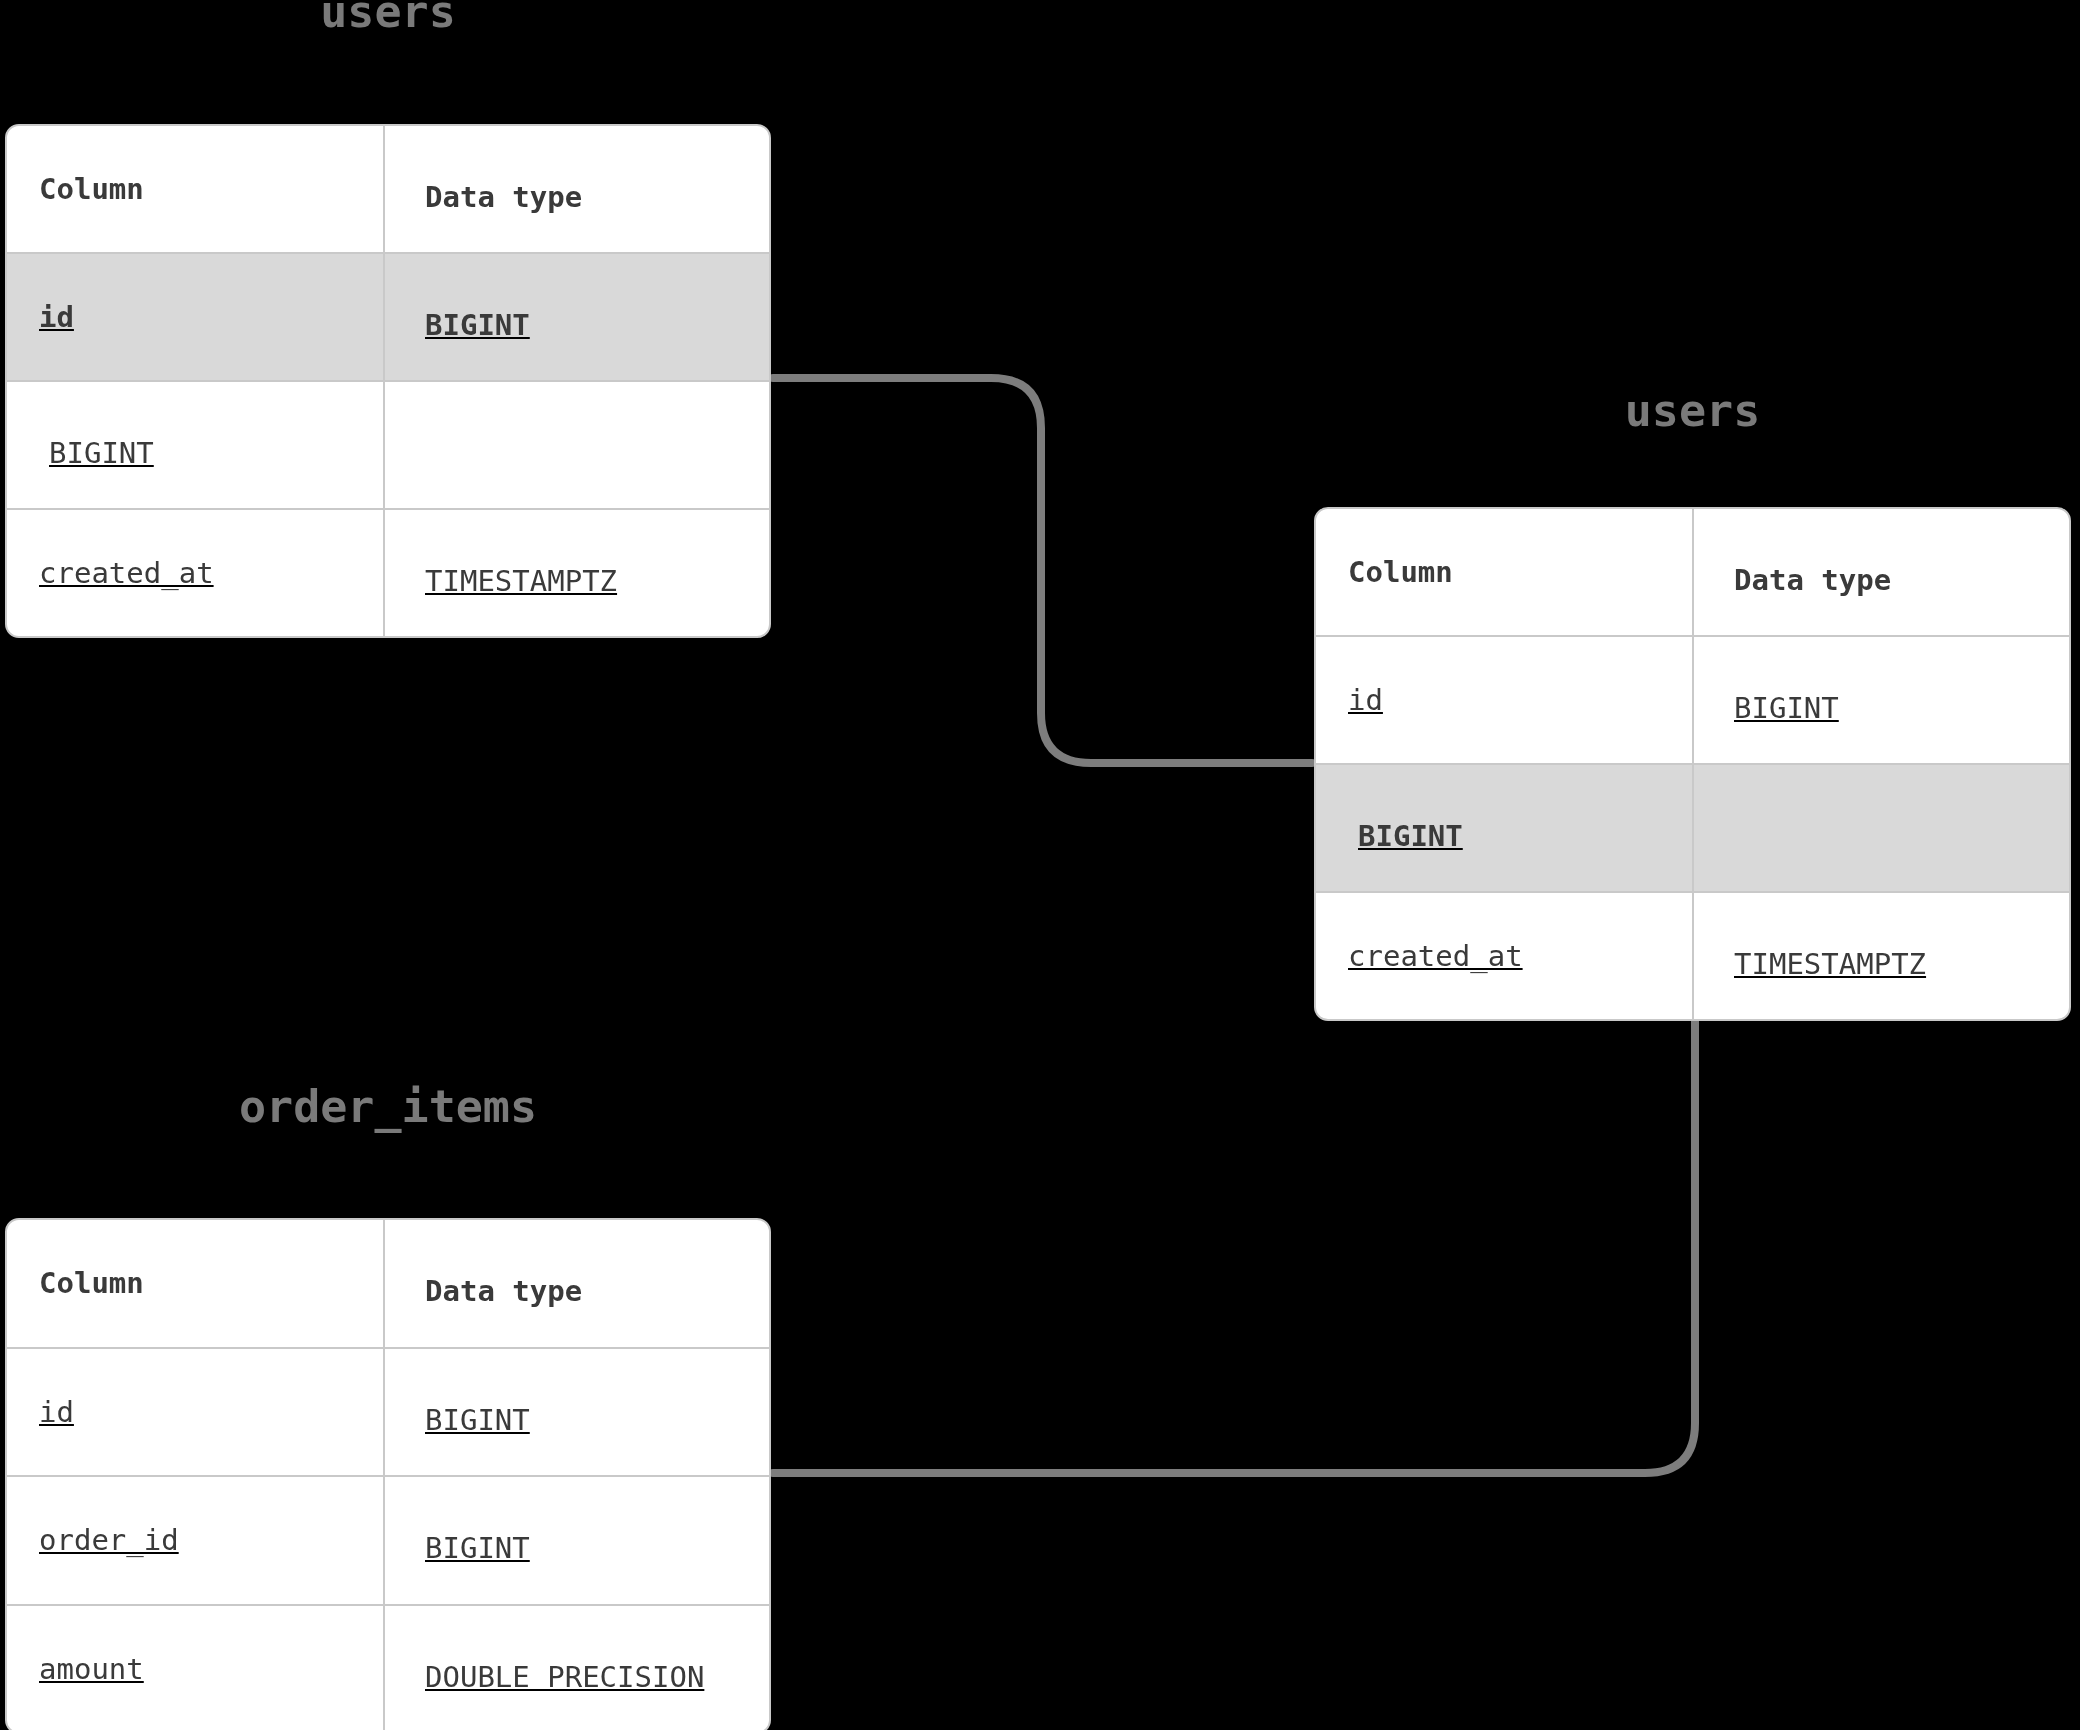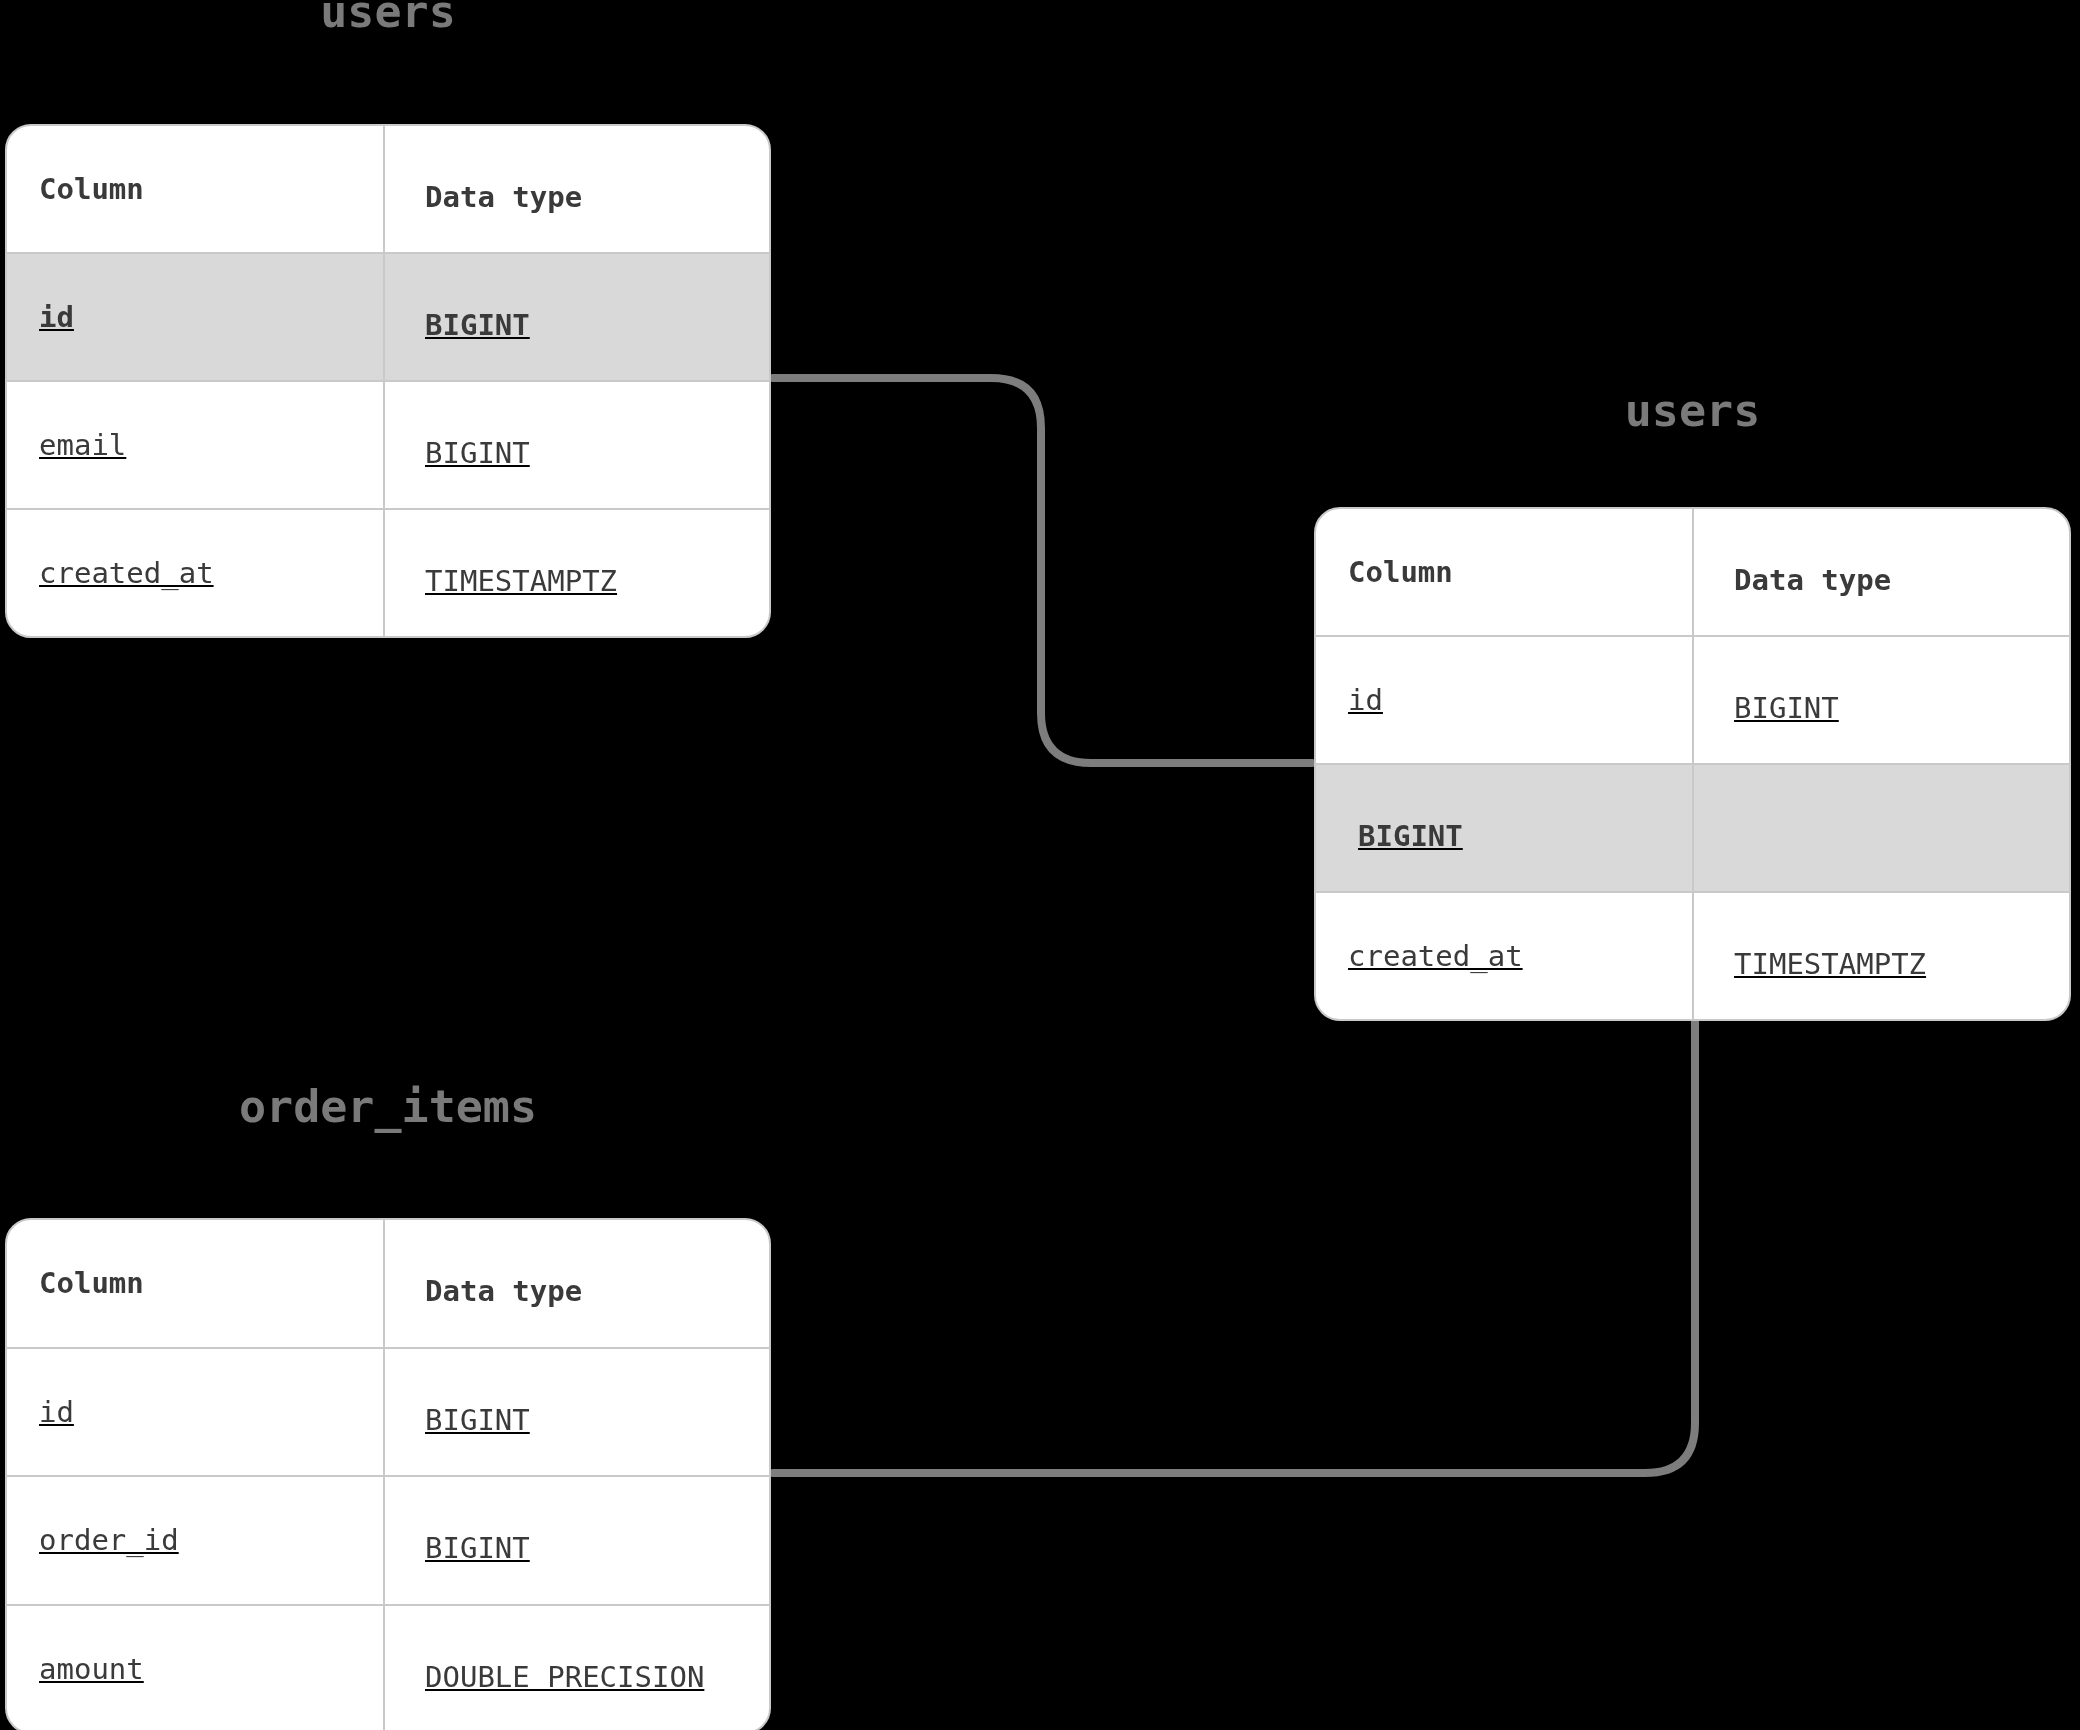--- a/index.html
+++ b/index.html
@@ -25,21 +25,21 @@
   .overlay path {
     fill: none;
     stroke-width: 8;
     stroke-linecap: round;
   }
   .card {
     position: absolute;
     z-index: 2;
     background: #ffffff;
     border: 2px solid #c9c9c9;
-    border-radius: 26px;
+    border-radius: 14px;
     box-sizing: border-box;
     overflow: hidden;
     display: flex;
     flex-direction: column;
   }
   .vdivider {
     position: absolute;
     left: 376px;
     top: 0;
     bottom: 0;
@@ -113,21 +113,20 @@
   <div class="vdivider"></div>
   <div class="trow header">
     <div class="cell name">Column</div>
     <div class="cell type">Data type</div>
   </div>
   <div class="trow highlight">
     <div class="cell name">id</div>
     <div class="cell type">BIGINT</div>
   </div>
   <div class="trow">
-    <div class="cell name">email</div>
     <div class="cell type">BIGINT</div>
   </div>
   <div class="trow">
     <div class="cell name">created_at</div>
     <div class="cell type">TIMESTAMPTZ</div>
   </div>
 </div>
 
 <div class="table-title" id="title-orders">users</div>
 <div class="card" id="card-orders">

